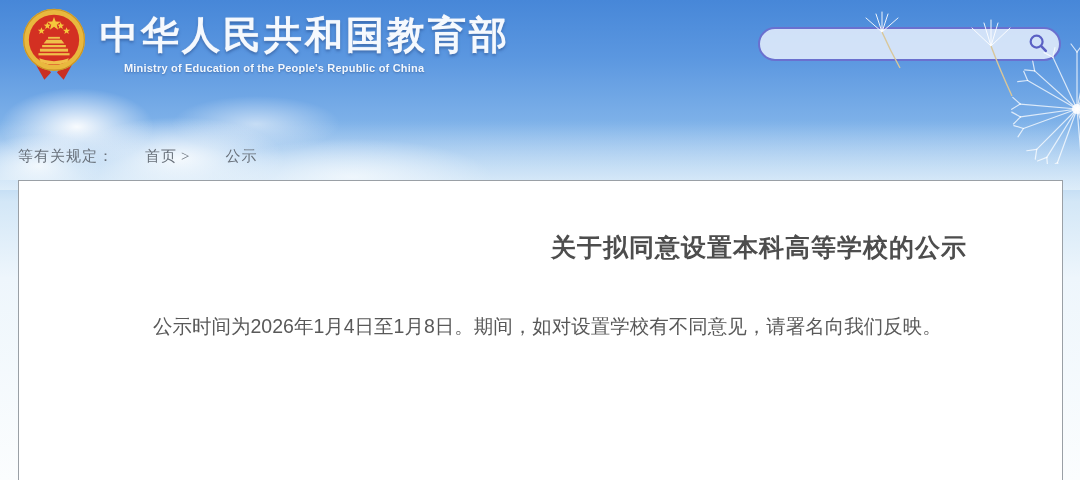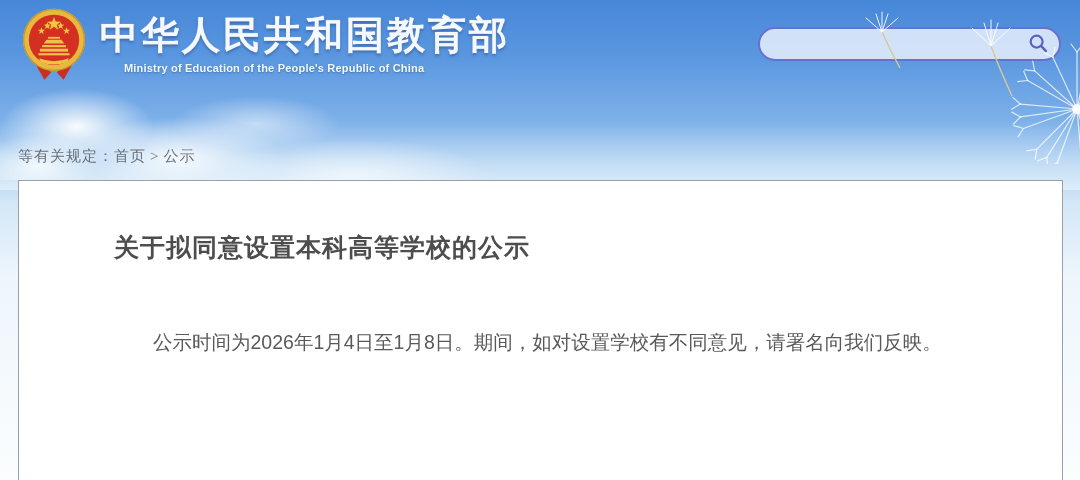--- a/index.html
+++ b/index.html
@@ -42,31 +42,31 @@
     font-size:14px; color:#333;
   }
   .search-btn { border:none; background:transparent; cursor:pointer; display:flex; align-items:center; padding:0 2px; }
   .dandelion { position:absolute; right:-52px; top:14px; pointer-events:none; }
   .seed { position:absolute; pointer-events:none; }
   
   .breadcrumb {
     position:absolute; left:18px; top:147px; font-family:"Liberation Serif", serif;
     font-size:15px; color:#68707a; letter-spacing:1px;
   }
-  .breadcrumb a { color:#68707a; text-decoration:none; cursor:pointer; }
+  .breadcrumb a { color:#68707a; text-decoration:none; cursor:pointer;margin-left:31px; }
   .crumb-sep { margin:0 4px; }
   
   .content-box {
     position:absolute; left:18px; top:180px; width:1045px; height:312px;
     background:#ffffff; border:1px solid #9aa0a6;
     padding:50px 95px 0 95px;
   }
   .article-title {
-    text-align:left; font-size:25px; font-weight:bold; color:#4d4d4d;
-    letter-spacing:1px; margin-bottom:58px;
+    text-align:right; font-size:25px; font-weight:bold; color:#4d4d4d;
+    letter-spacing:1px; margin-bottom:42px;
   }
   .article-p {
     font-size:19.5px; color:#595959; line-height:40px; text-indent:2em;
     margin-bottom:22px; text-align:justify;
   }
 </style>
 </head>
 <body>
 
 <div id="viewport">

